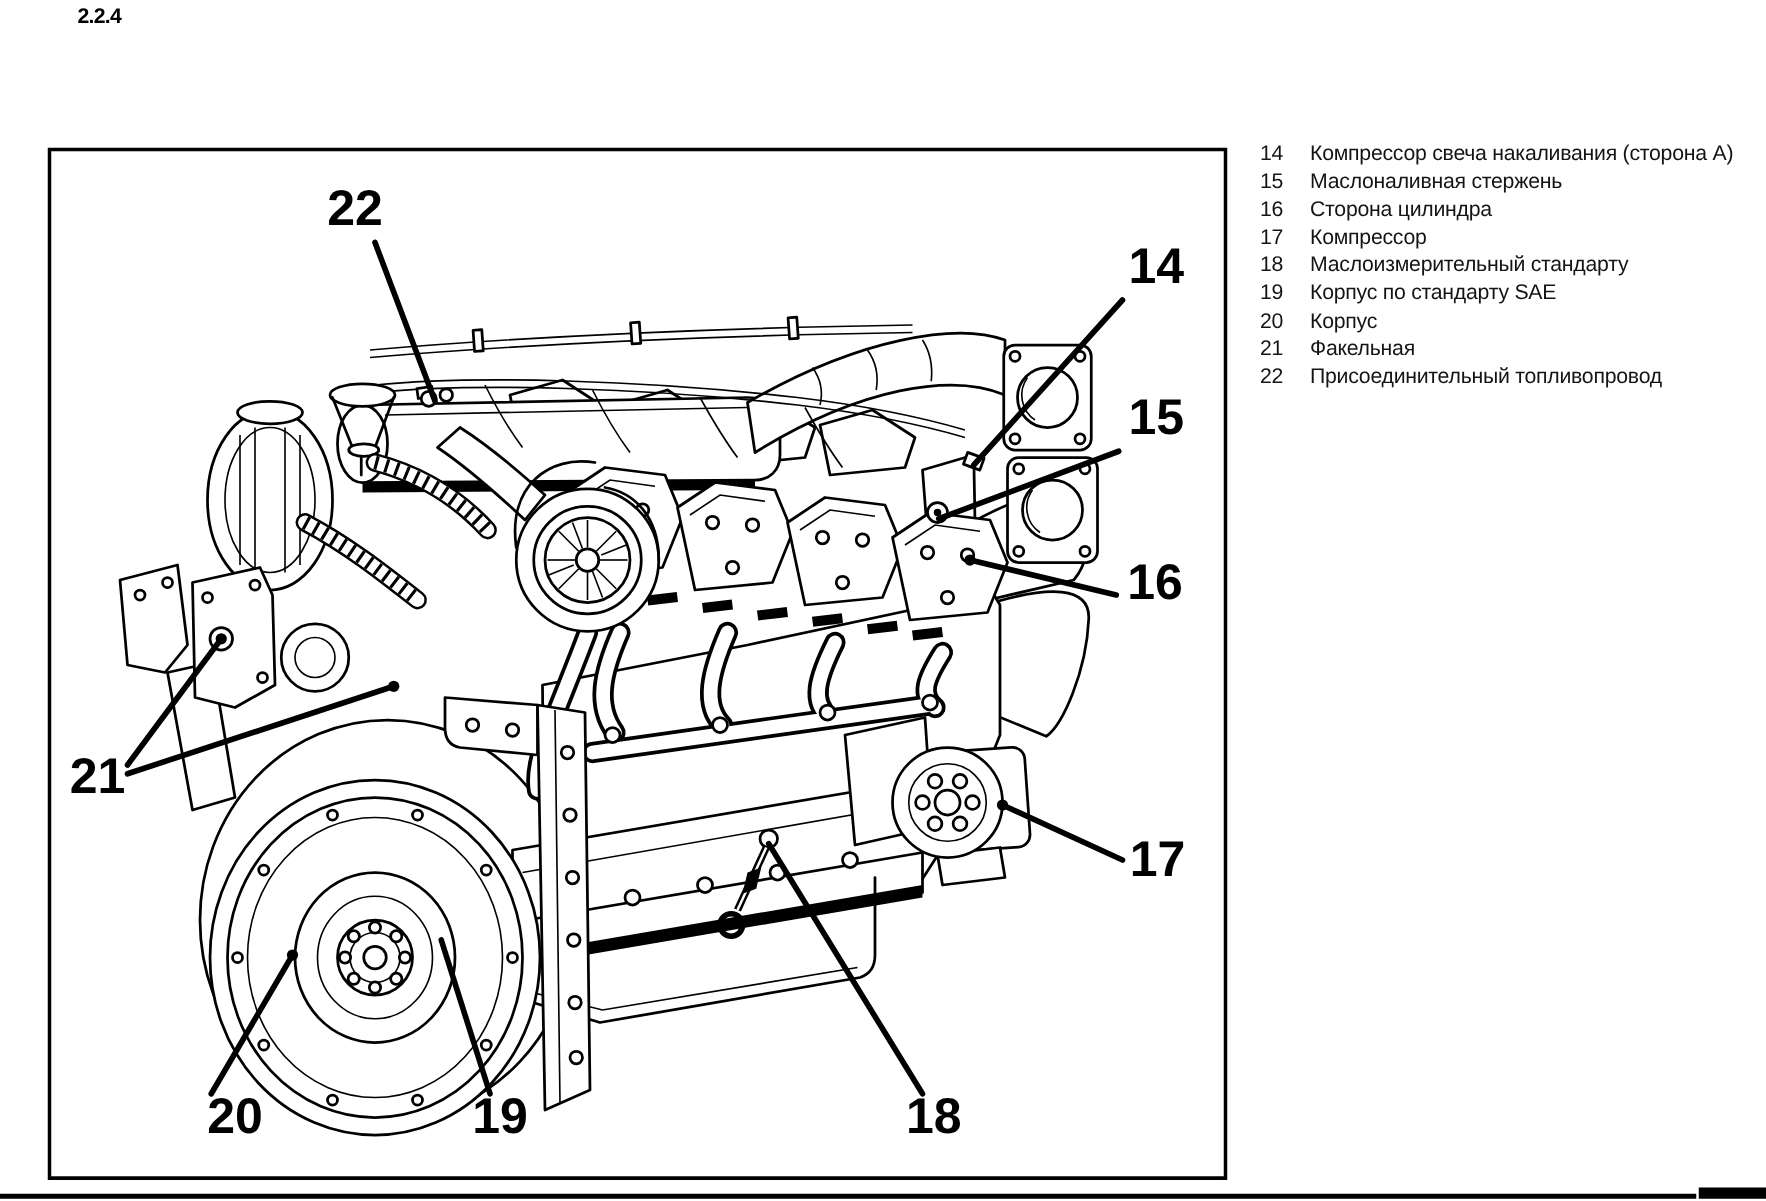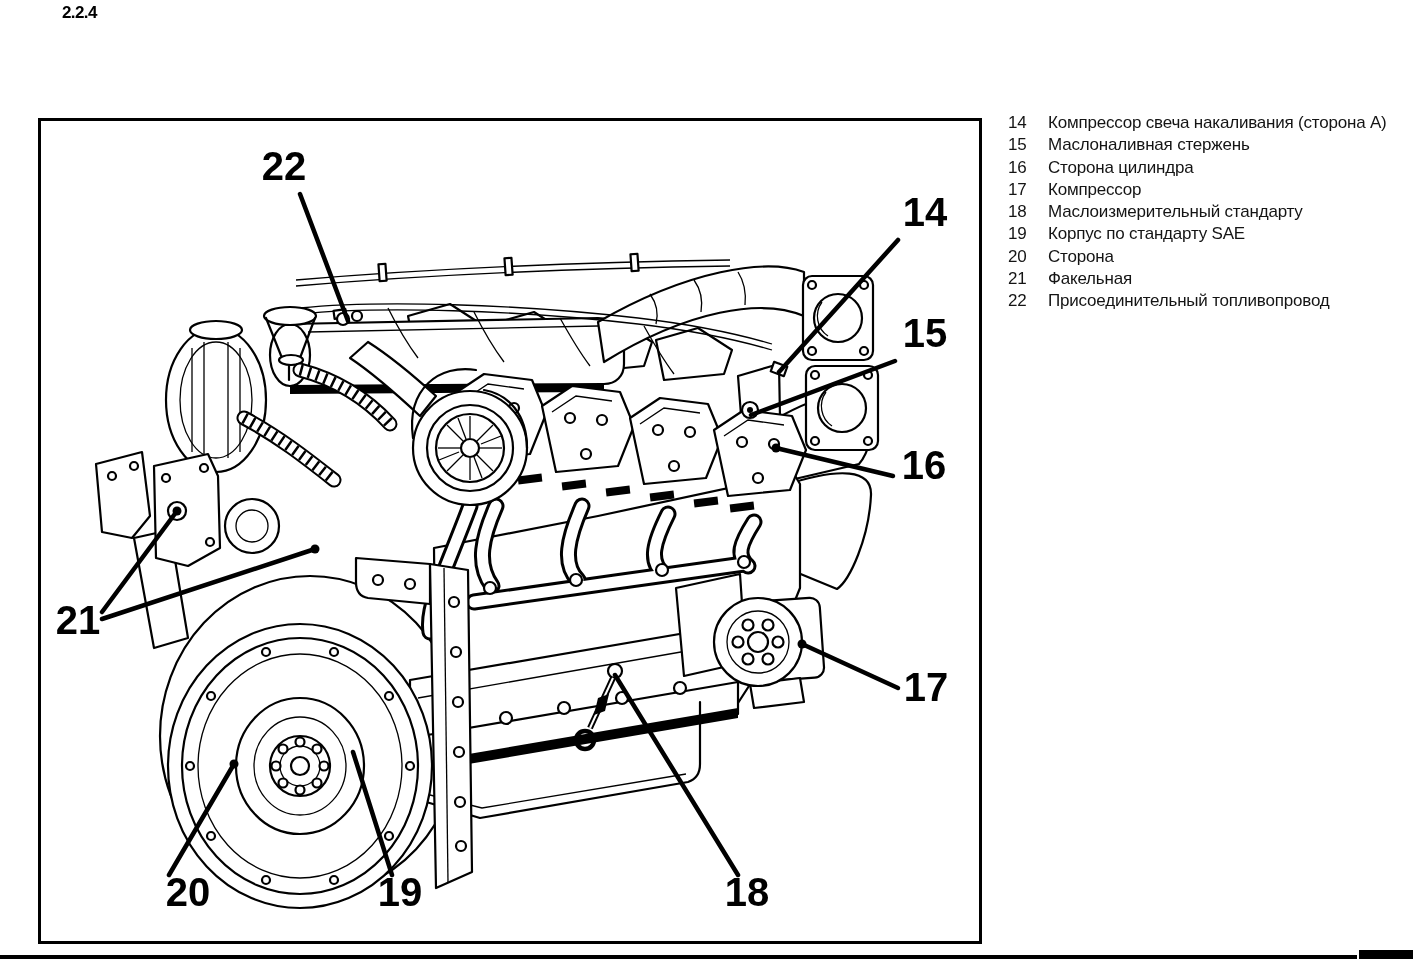--- a/index.html
+++ b/index.html
@@ -343,21 +343,21 @@
     <div class="legend-row">
       <span>18</span>
       <span>Маслоизмерительный стандарту</span>
     </div>
     <div class="legend-row">
       <span>19</span>
       <span>Корпус по стандарту SAE</span>
     </div>
     <div class="legend-row">
       <span>20</span>
-      <span>Сторона</span>
+      <span>Корпус</span>
     </div>
     <div class="legend-row">
       <span>21</span>
       <span>Факельная</span>
     </div>
     <div class="legend-row">
       <span>22</span>
       <span>Присоединительный топливопровод</span>
     </div>
   </div>

